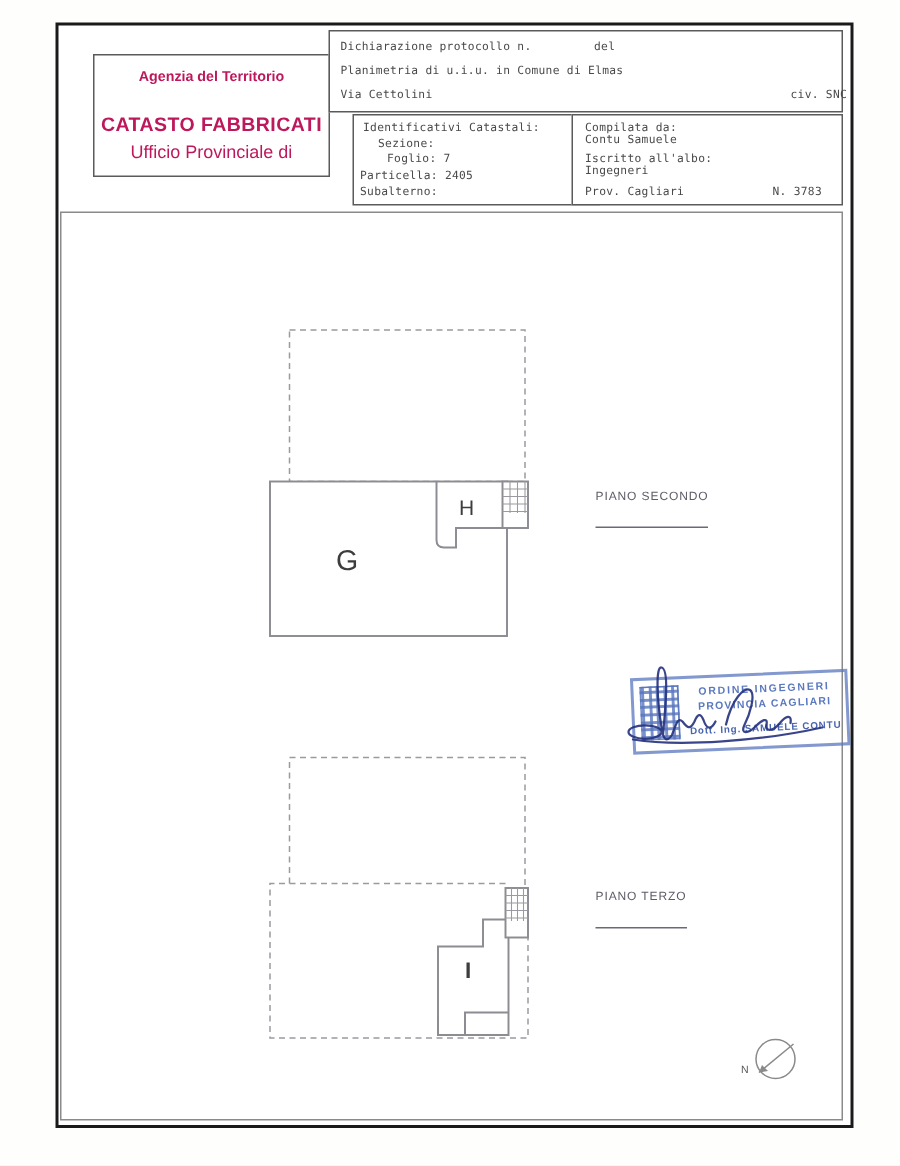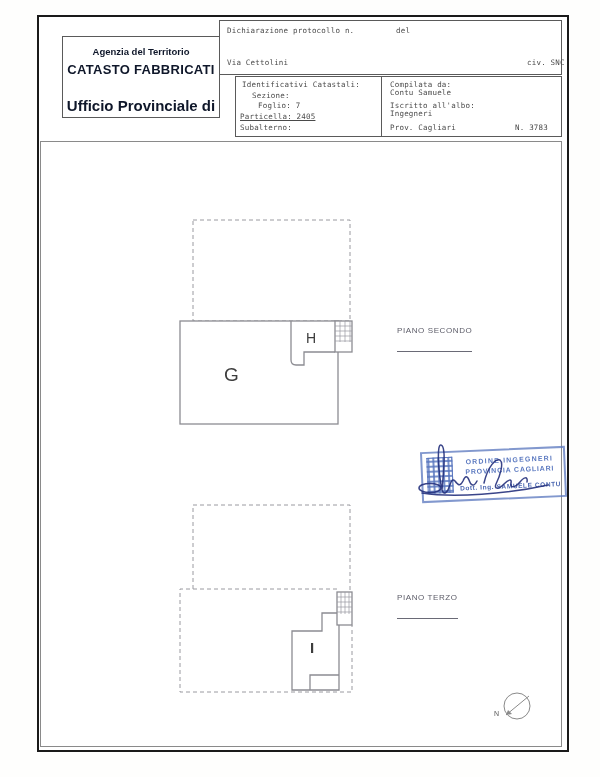--- a/index.html
+++ b/index.html
@@ -2,24 +2,24 @@
 <html><head>
 <meta charset="utf-8">
 <style>
   html,body{margin:0;padding:0;background:#f3f3f1;}
   .canvas{position:relative;width:600px;height:777px;background:#fefefd;overflow:hidden;
           font-family:"Liberation Sans",sans-serif;}
   .abs{position:absolute;}
   .page-border{left:37px;top:15px;width:528px;height:733px;border:2px solid #1a1a1a;background:#fff;}
   .box{border:1px solid #5a5a5a;background:#fff;}
   .mono{font-family:"DejaVu Sans Mono",monospace;color:#4a4a4a;font-size:7.5px;letter-spacing:.2px;line-height:10.5px;white-space:nowrap;}
-  .agency{left:62px;top:36px;width:156px;height:80px;text-align:center;color:#0f172a;}
+  .agency{left:62px;top:36px;width:156px;height:80px;text-align:center;color:#be185d;}
   .agency .l1{margin-top:9px;font-size:9.5px;font-weight:bold;}
-  .agency .l2{margin-top:5px;font-size:13px;font-weight:bold;letter-spacing:.3px;}
-  .agency .l3{margin-top:20px;font-size:15px;font-weight:bold;}
+  .agency .l2{margin-top:18px;font-size:13px;font-weight:bold;letter-spacing:.3px;}
+  .agency .l3{margin-top:4px;font-size:12px;font-weight:normal;}
   .agency .l4{margin-top:2px;font-size:11px;font-weight:bold;}
   .scheda{left:40px;top:125px;width:165px;height:16px;display:flex;align-items:center;}
   .scheda span:first-child{margin-left:8px;}
   .scheda span:last-child{margin-left:28px;}
   .drawing{left:40px;top:141px;width:520px;height:604px;border:1px solid #8a8a8a;background:#fff;}
   .decl{left:219px;top:20px;width:341px;height:53px;}
   .ids{left:235px;top:76px;width:163px;height:59px;}
   .compiler{left:381px;top:76px;width:179px;height:59px;}
   .plan-label{font-size:8px;letter-spacing:.6px;color:#5c5c68;border-bottom:1px solid #6a6a76;padding-bottom:16px;}
   .room-label{color:#3d3d3d;}
@@ -45,29 +45,30 @@
 
   <div class="abs box agency">
     <div class="l1">Agenzia del Territorio</div>
     <div class="l2">CATASTO FABBRICATI</div>
     <div class="l3">Ufficio Provinciale di</div>
   </div>
 
   <div class="abs box decl">
     <div class="abs mono" style="left:7px;top:5px;">Dichiarazione protocollo n.</div>
     <div class="abs mono" style="left:176px;top:5px;">del</div>
+    <div class="abs mono" style="left:7px;top:21px;">Planimetria di u.i.u. in Comune di Elmas</div>
     <div class="abs mono" style="left:7px;top:37px;">Via Cettolini</div>
     <div class="abs mono" style="left:266px;top:37px;margin-left:41px;">civ. SNC</div>
   </div>
 
   <div class="abs box ids">
     <div class="abs mono" style="left:6px;top:3px;">Identificativi Catastali:</div>
     <div class="abs mono" style="left:16px;top:14px;">Sezione:</div>
     <div class="abs mono" style="left:22px;top:24px;">Foglio: 7</div>
-    <div class="abs mono" style="left:4px;top:35px;text-decoration:underline;">Particella: 2405</div>
+    <div class="abs mono" style="left:4px;top:35px;">Particella: 2405</div>
     <div class="abs mono" style="left:4px;top:46px;">Subalterno:</div>
   </div>
 
   <div class="abs box compiler">
     <div class="abs mono" style="left:8px;top:3px;text-align:right;">Compilata da:</div>
     <div class="abs mono" style="left:8px;top:11px;">Contu Samuele</div>
     <div class="abs mono" style="left:8px;top:24px;">Iscritto all'albo:</div>
     <div class="abs mono" style="left:8px;top:32px;">Ingegneri</div>
     <div class="abs mono" style="left:8px;top:46px;">Prov. Cagliari</div>
     <div class="abs mono" style="left:133px;top:46px;">N. 3783</div>

